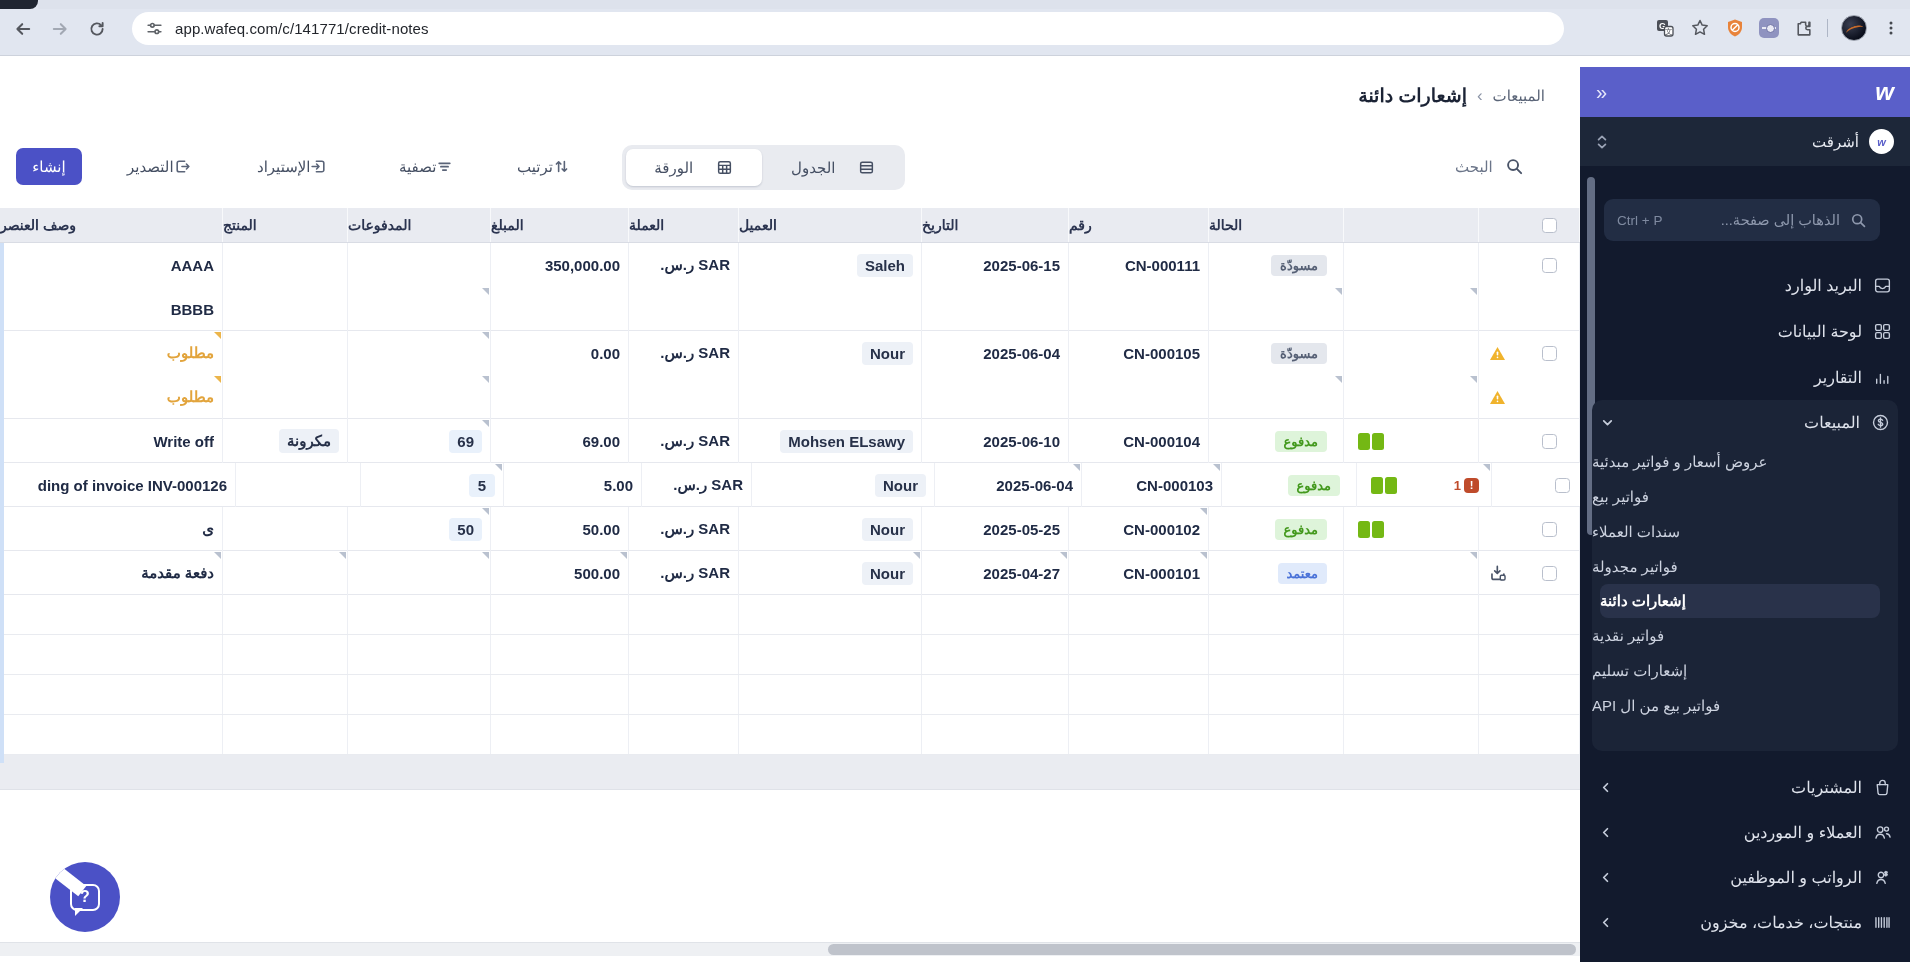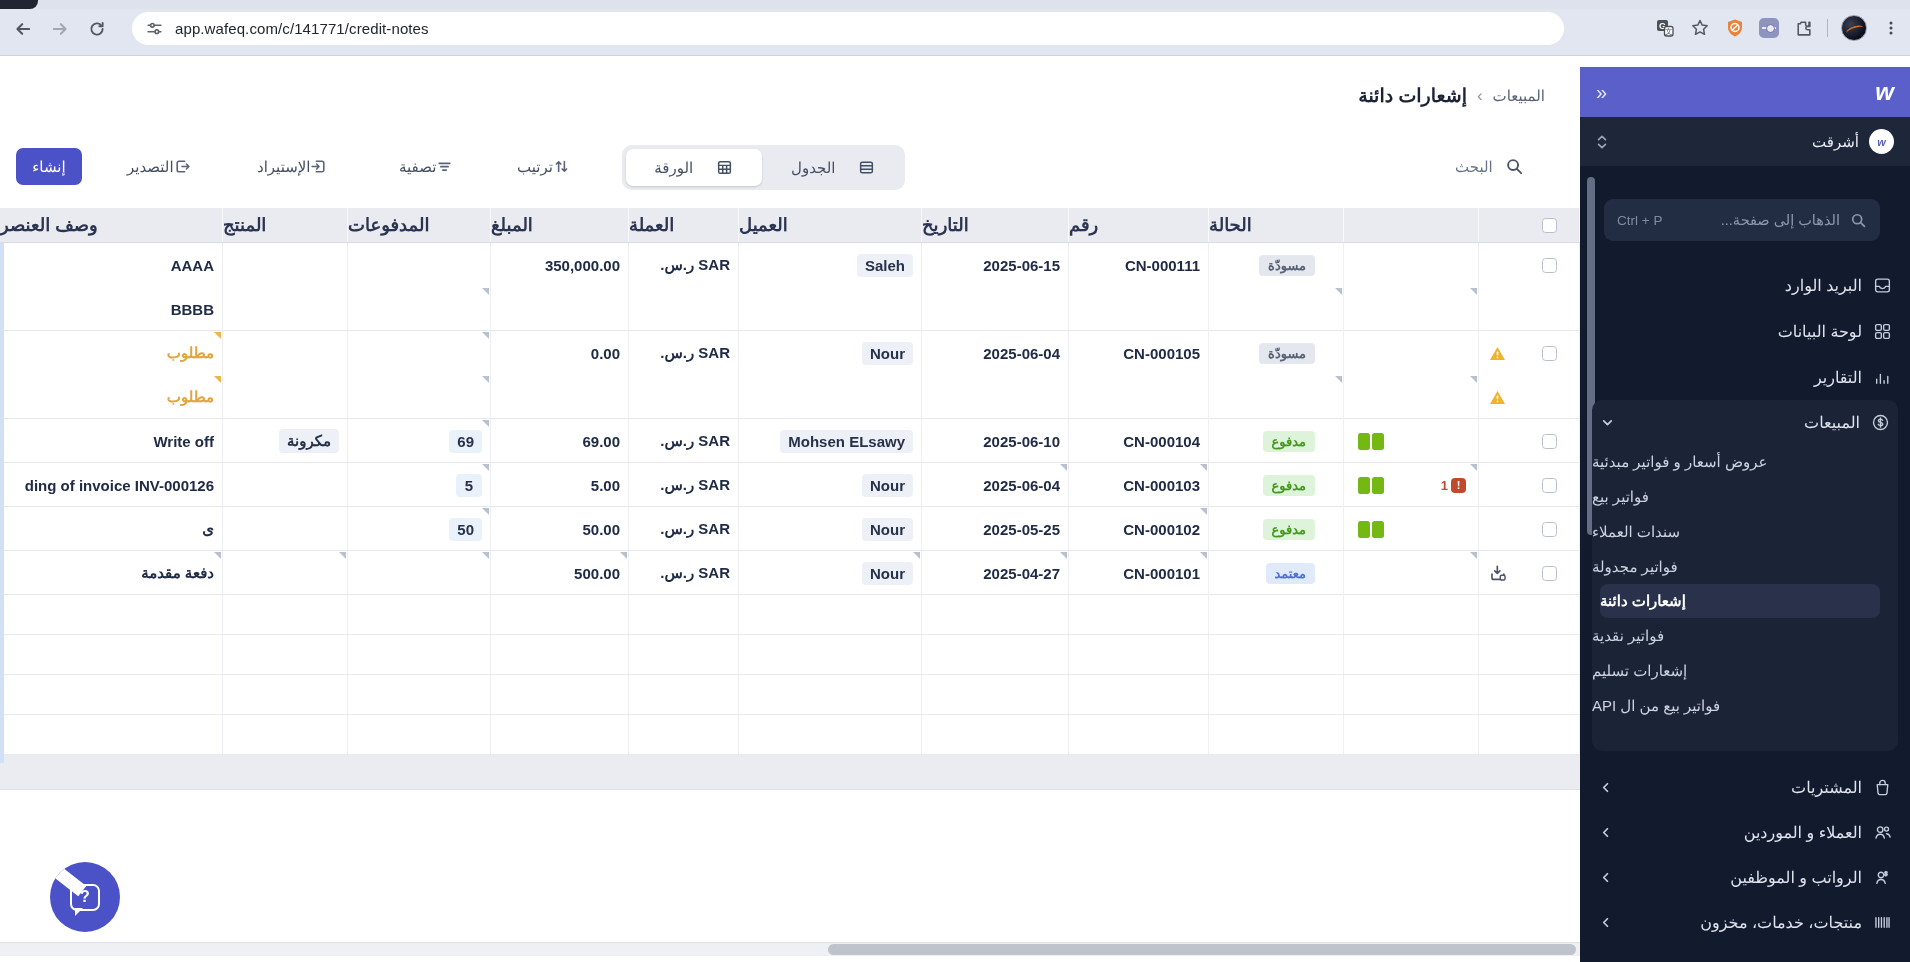--- a/index.html
+++ b/index.html
@@ -40,31 +40,31 @@
   .tbtn svg { color:#5a6478; }
   .seg { position:absolute; left:622px; top:5px; width:283px; height:45px; background:#e9ebf0; border-radius:10px; display:flex; padding:4px; gap:4px; }
   .seg-item { flex:1; display:flex; align-items:center; justify-content:center; gap:23px; font-size:15px; color:#454f63; border-radius:7px; cursor:pointer; }
   .seg-item.active { background:#fff; box-shadow:0 1px 2px rgba(30,40,70,.18); }
   .tsearch { position:absolute; left:1455px; top:8px; height:37px; display:flex; align-items:center; gap:12px; color:#6b7589; font-size:15px; cursor:pointer; background:none; border:none; font-family:inherit; }
 
   
   .tablewrap { position:absolute; left:0; top:152px; width:1580px; }
   .grid-row { display:grid; grid-template-columns:223px 125px 143px 138px 110px 183px 147px 140px 135px 135px 101px; }
   .thead { background:#e9ebf1; border-bottom:1px solid #d9dce4; height:35px; }
-  .th { display:flex; align-items:center; justify-content:flex-end; padding-right:9px; font-size:18px; font-weight:bold; color:#2b3450; border-right:1px solid #f8f9fb; direction:rtl; }
+  .th { display:flex; align-items:center; justify-content:flex-end; padding-right:9px; font-size:14px; font-weight:bold; color:#2b3450; border-right:1px solid #f8f9fb; direction:rtl; }
   .trow { border-bottom:1px solid #e6e8ee; background:#fff; }
   .cell { position:relative; border-right:1px solid #edeff4; }
   .vline { height:44px; display:flex; align-items:center; justify-content:flex-end; padding-right:8px; }
   .txt { font-size:15px; font-weight:600; color:#202b45; white-space:nowrap; }
   .rtl { direction:rtl; }
   .ltrclip { direction:ltr; overflow:hidden; }
   .chip { background:#edf1f7; border-radius:4px; padding:3px 8px; font-size:15px; font-weight:600; color:#273149; white-space:nowrap; }
   .chip.pay { background:#e9f1fb; min-width:26px; text-align:center; }
   .req { color:var(--required,#e2a43c); }
-  .badge { font-size:13px; font-weight:bold; border-radius:4px; padding:3px 9px; direction:rtl; margin-right:20px; }
+  .badge { font-size:13px; font-weight:bold; border-radius:4px; padding:3px 9px; direction:rtl; margin-right:8px; }
   .badge.draft { background:var(--draft-bg,#e4e7ed); color:var(--draft-fg,#566075); }
   .badge.paid { background:var(--paid-bg,#def4da); color:var(--paid-fg,#43991d); }
   .badge.approved { background:var(--approved-bg,#e0eafb); color:var(--approved-fg,#4a72d8); }
   .attachline { height:44px; display:flex; align-items:center; justify-content:space-between; padding:0 12px 0 14px; }
   .books { display:flex; gap:2px; }
   .books i { width:12px; height:17px; background:var(--books,#74b814); border-radius:2.5px; display:block; }
   .alert { display:flex; align-items:center; gap:3px; }
   .alert b { color:var(--alert,#bf4b2b); font-size:13px; }
   .alert i { width:15px; height:15px; background:var(--alert,#bf4b2b); border-radius:4px; color:#fff; font-style:normal; font-weight:bold; font-size:11px; display:flex; align-items:center; justify-content:center; }
   .selline { height:44px; display:flex; align-items:center; padding:0 22px 0 10px; }
@@ -453,21 +453,21 @@
                 <i></i>
               </span>
             </div>
           </div>
           <div class="cell">
             <div class="selline">
               <span class="checkbox"></span>
             </div>
           </div>
         </div>
-        <div class="grid-row trow" style="height: 44px;">
+        <div class="grid-row trow" style="height: 44px; padding-left: 13px;">
           <div class="cell">
             <div class="vline">
               <span class="txt ltrclip">ding of invoice INV-000126</span>
             </div>
           </div>
           <div class="cell">
             <div class="vline"></div>
           </div>
           <div class="cell">
             <div class="vline">

